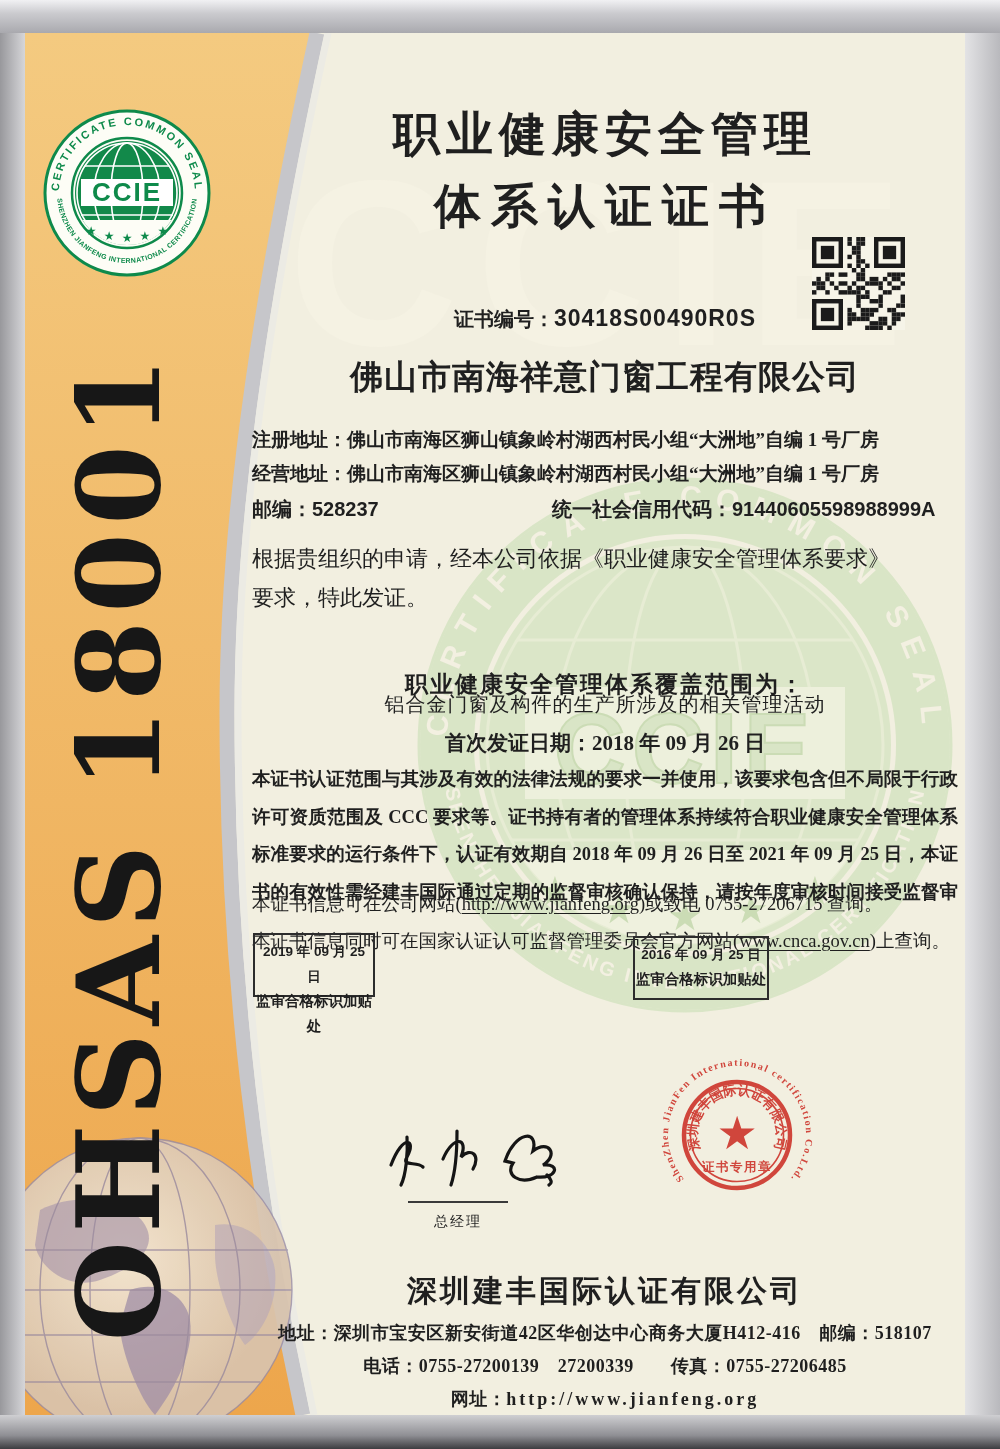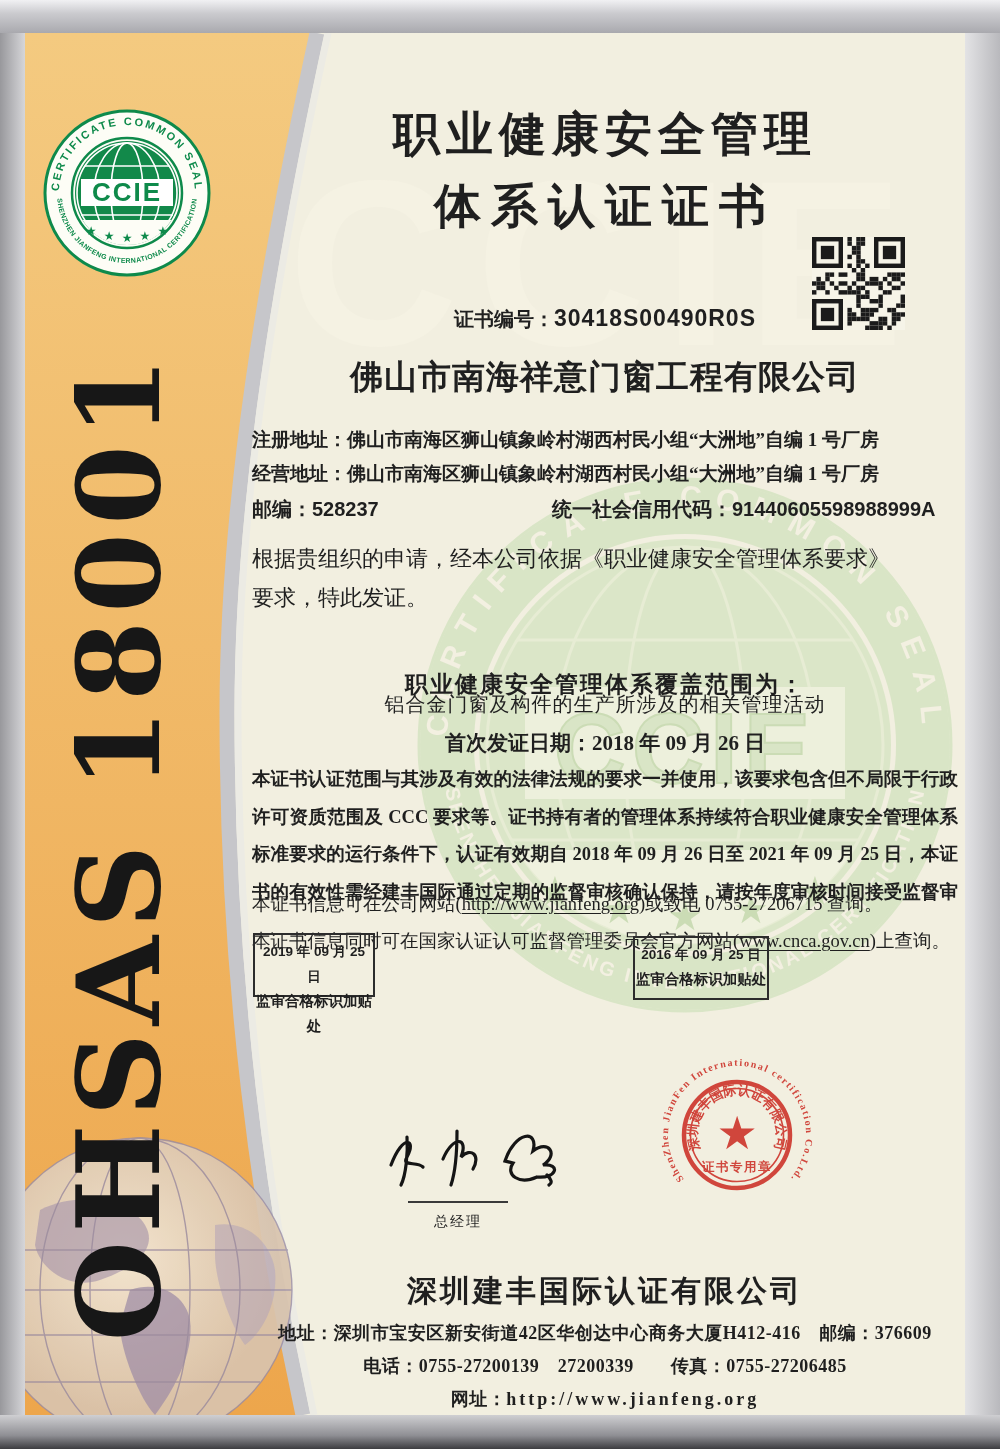--- a/index.html
+++ b/index.html
@@ -379,21 +379,21 @@
         <text fill="#ce382f" font-size="13" font-weight="bold" text-anchor="middle">
           <textPath href="#sealCnArc" startOffset="50%">深圳建丰国际认证有限公司</textPath>
         </text>
         <text y="14" text-anchor="middle" fill="#ce382f" font-size="46" font-family="DejaVu Sans, sans-serif">★</text>
         <text y="36" text-anchor="middle" fill="#ce382f" font-size="12.5" font-weight="bold" letter-spacing="1.5">证书专用章</text>
       </svg>
 
       <div class="blk issuer-name ctr" style="top:1238px;">深圳建丰国际认证有限公司</div>
 
       <div class="blk issuer-row ctr" style="top:1288px;">
-        <span>地址：</span><span>深圳市宝安区新安街道42区华创达中心商务大厦H412-416</span>　<span>邮编：</span><span>376609</span>
+        <span>地址：</span><span>深圳市宝安区新安街道42区华创达中心商务大厦H412-416</span>　<span>邮编：</span><span>518107</span>
       </div>
       <div class="blk issuer-row ctr" style="top:1321px;">
         <span>电话：</span><span>0755-27200139　27200339</span>　　<span>传真：</span><span>0755-27206485</span>
       </div>
       <div class="blk issuer-row ctr" style="top:1354px;">
         <span>网址：</span><span class="web">http://www.jianfeng.org</span>
       </div>
 
     </div>
   </div>

